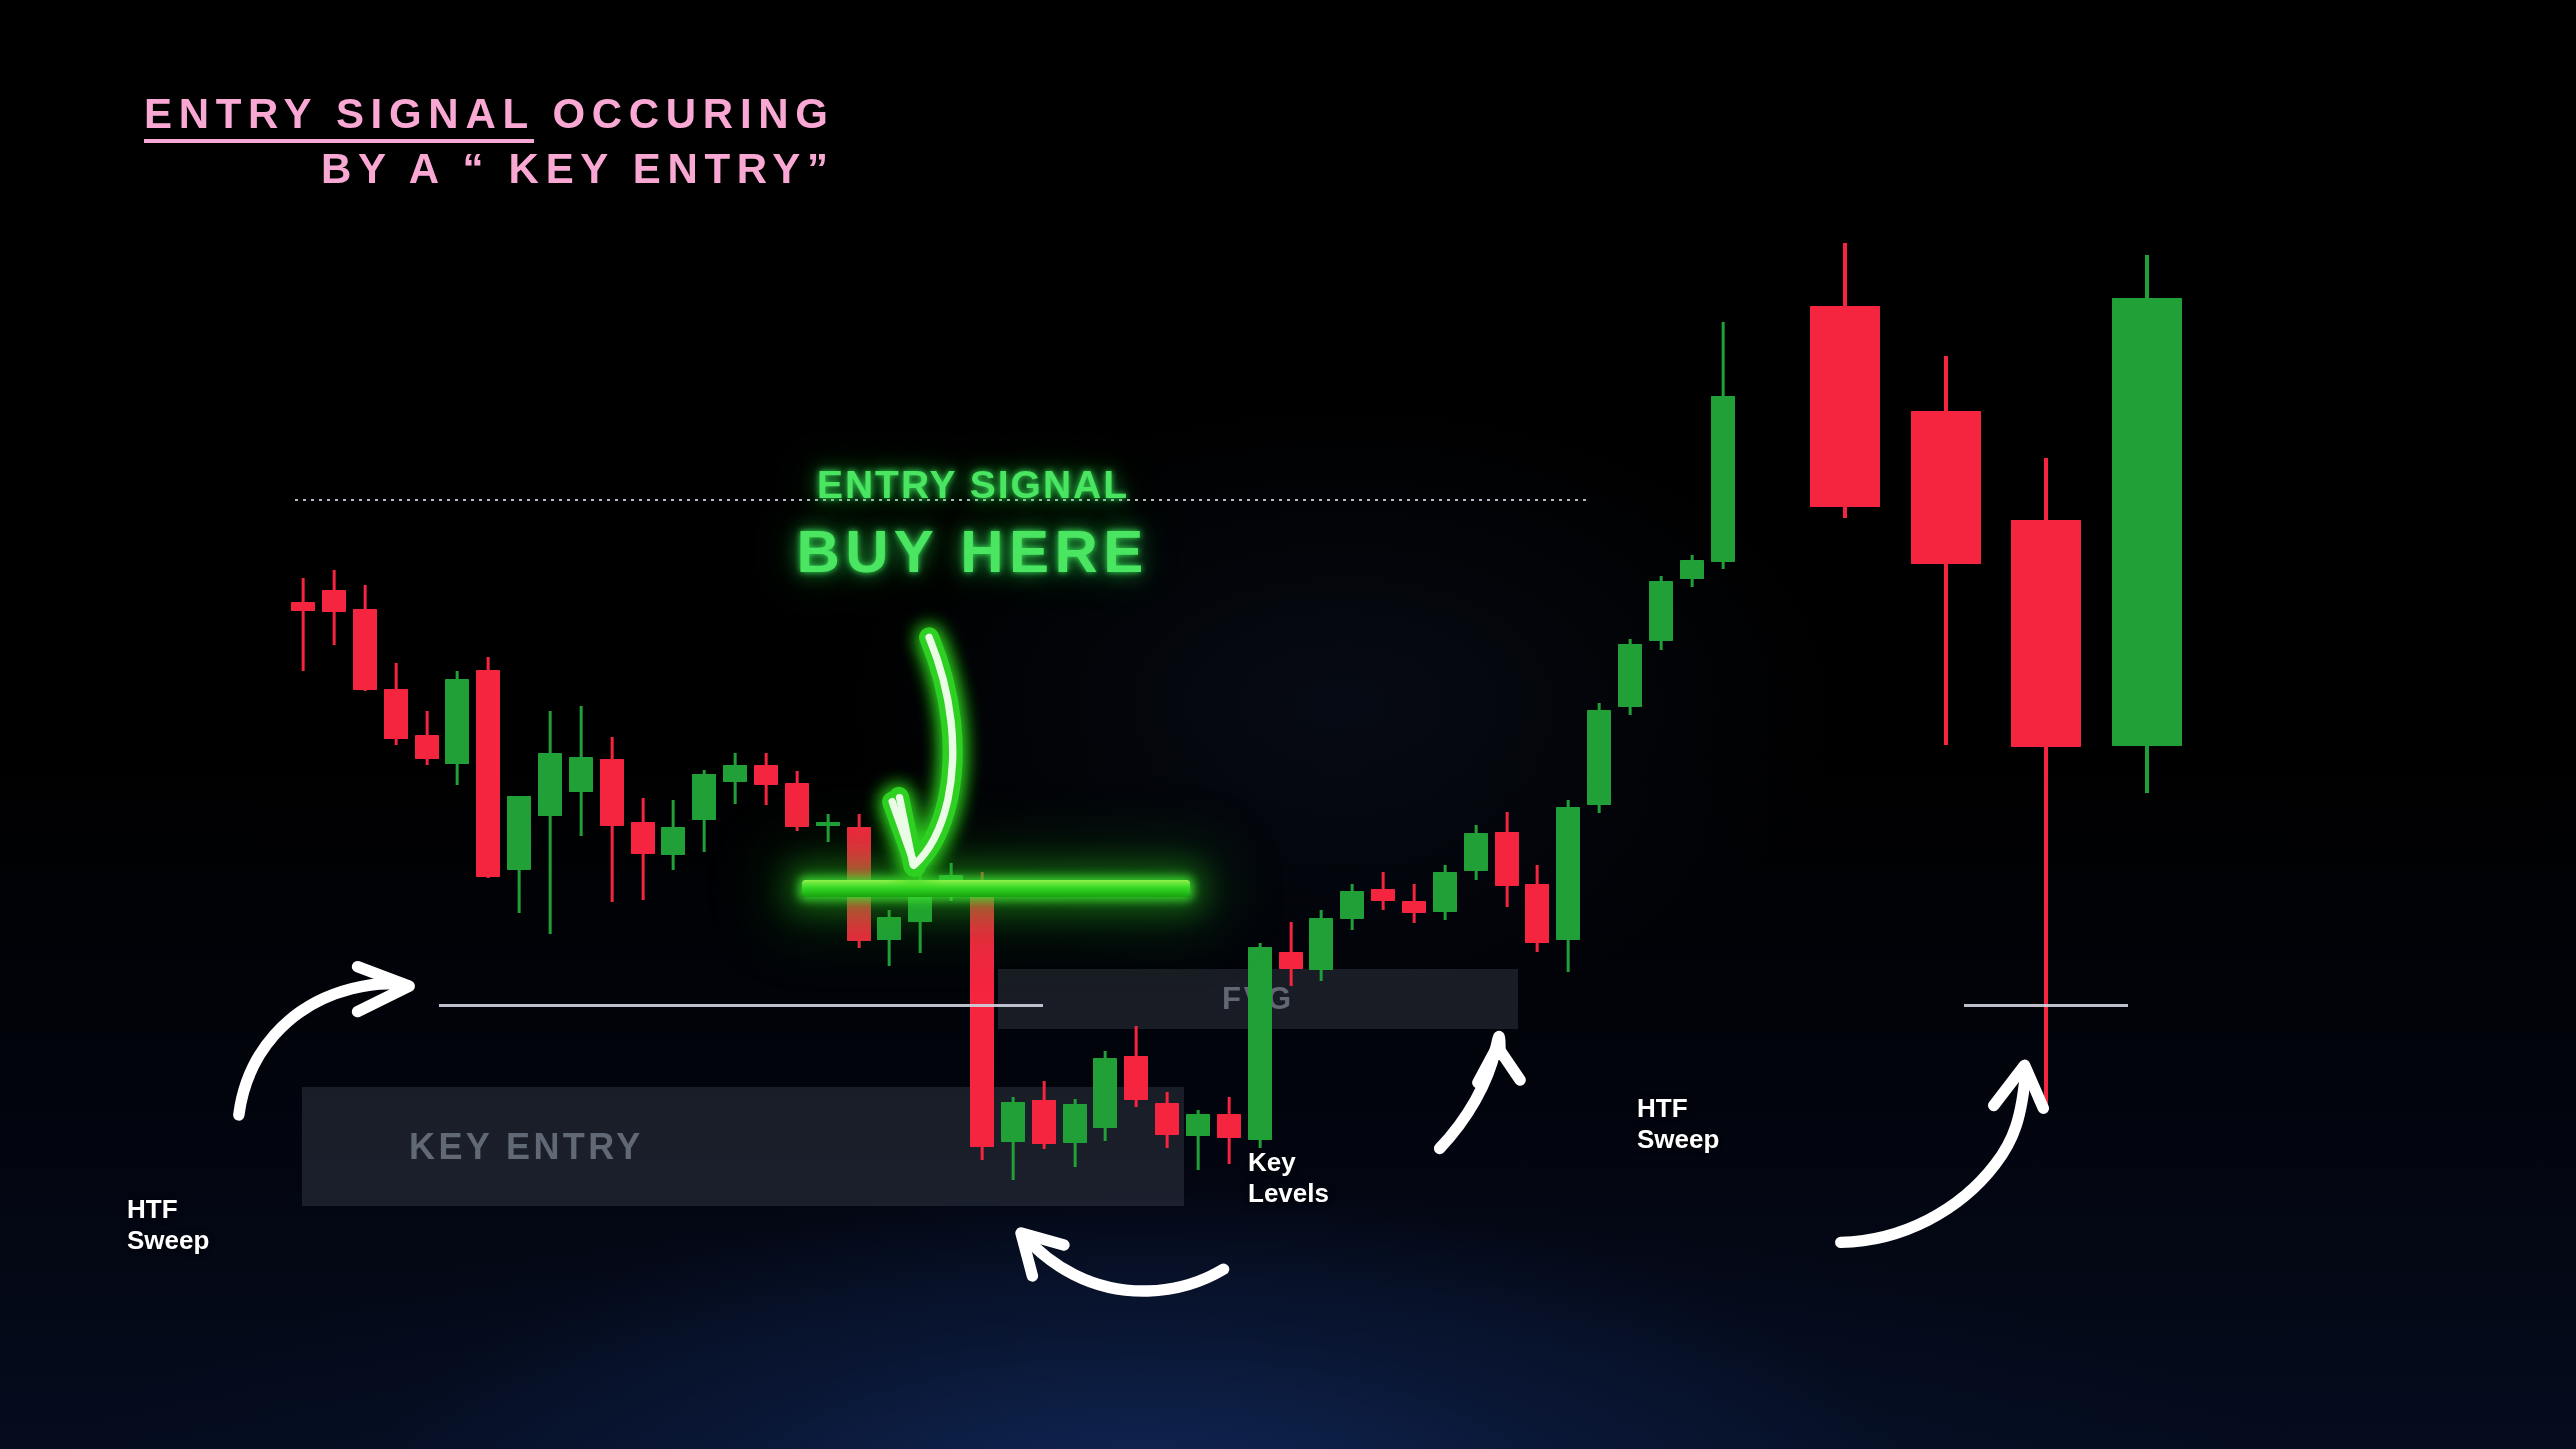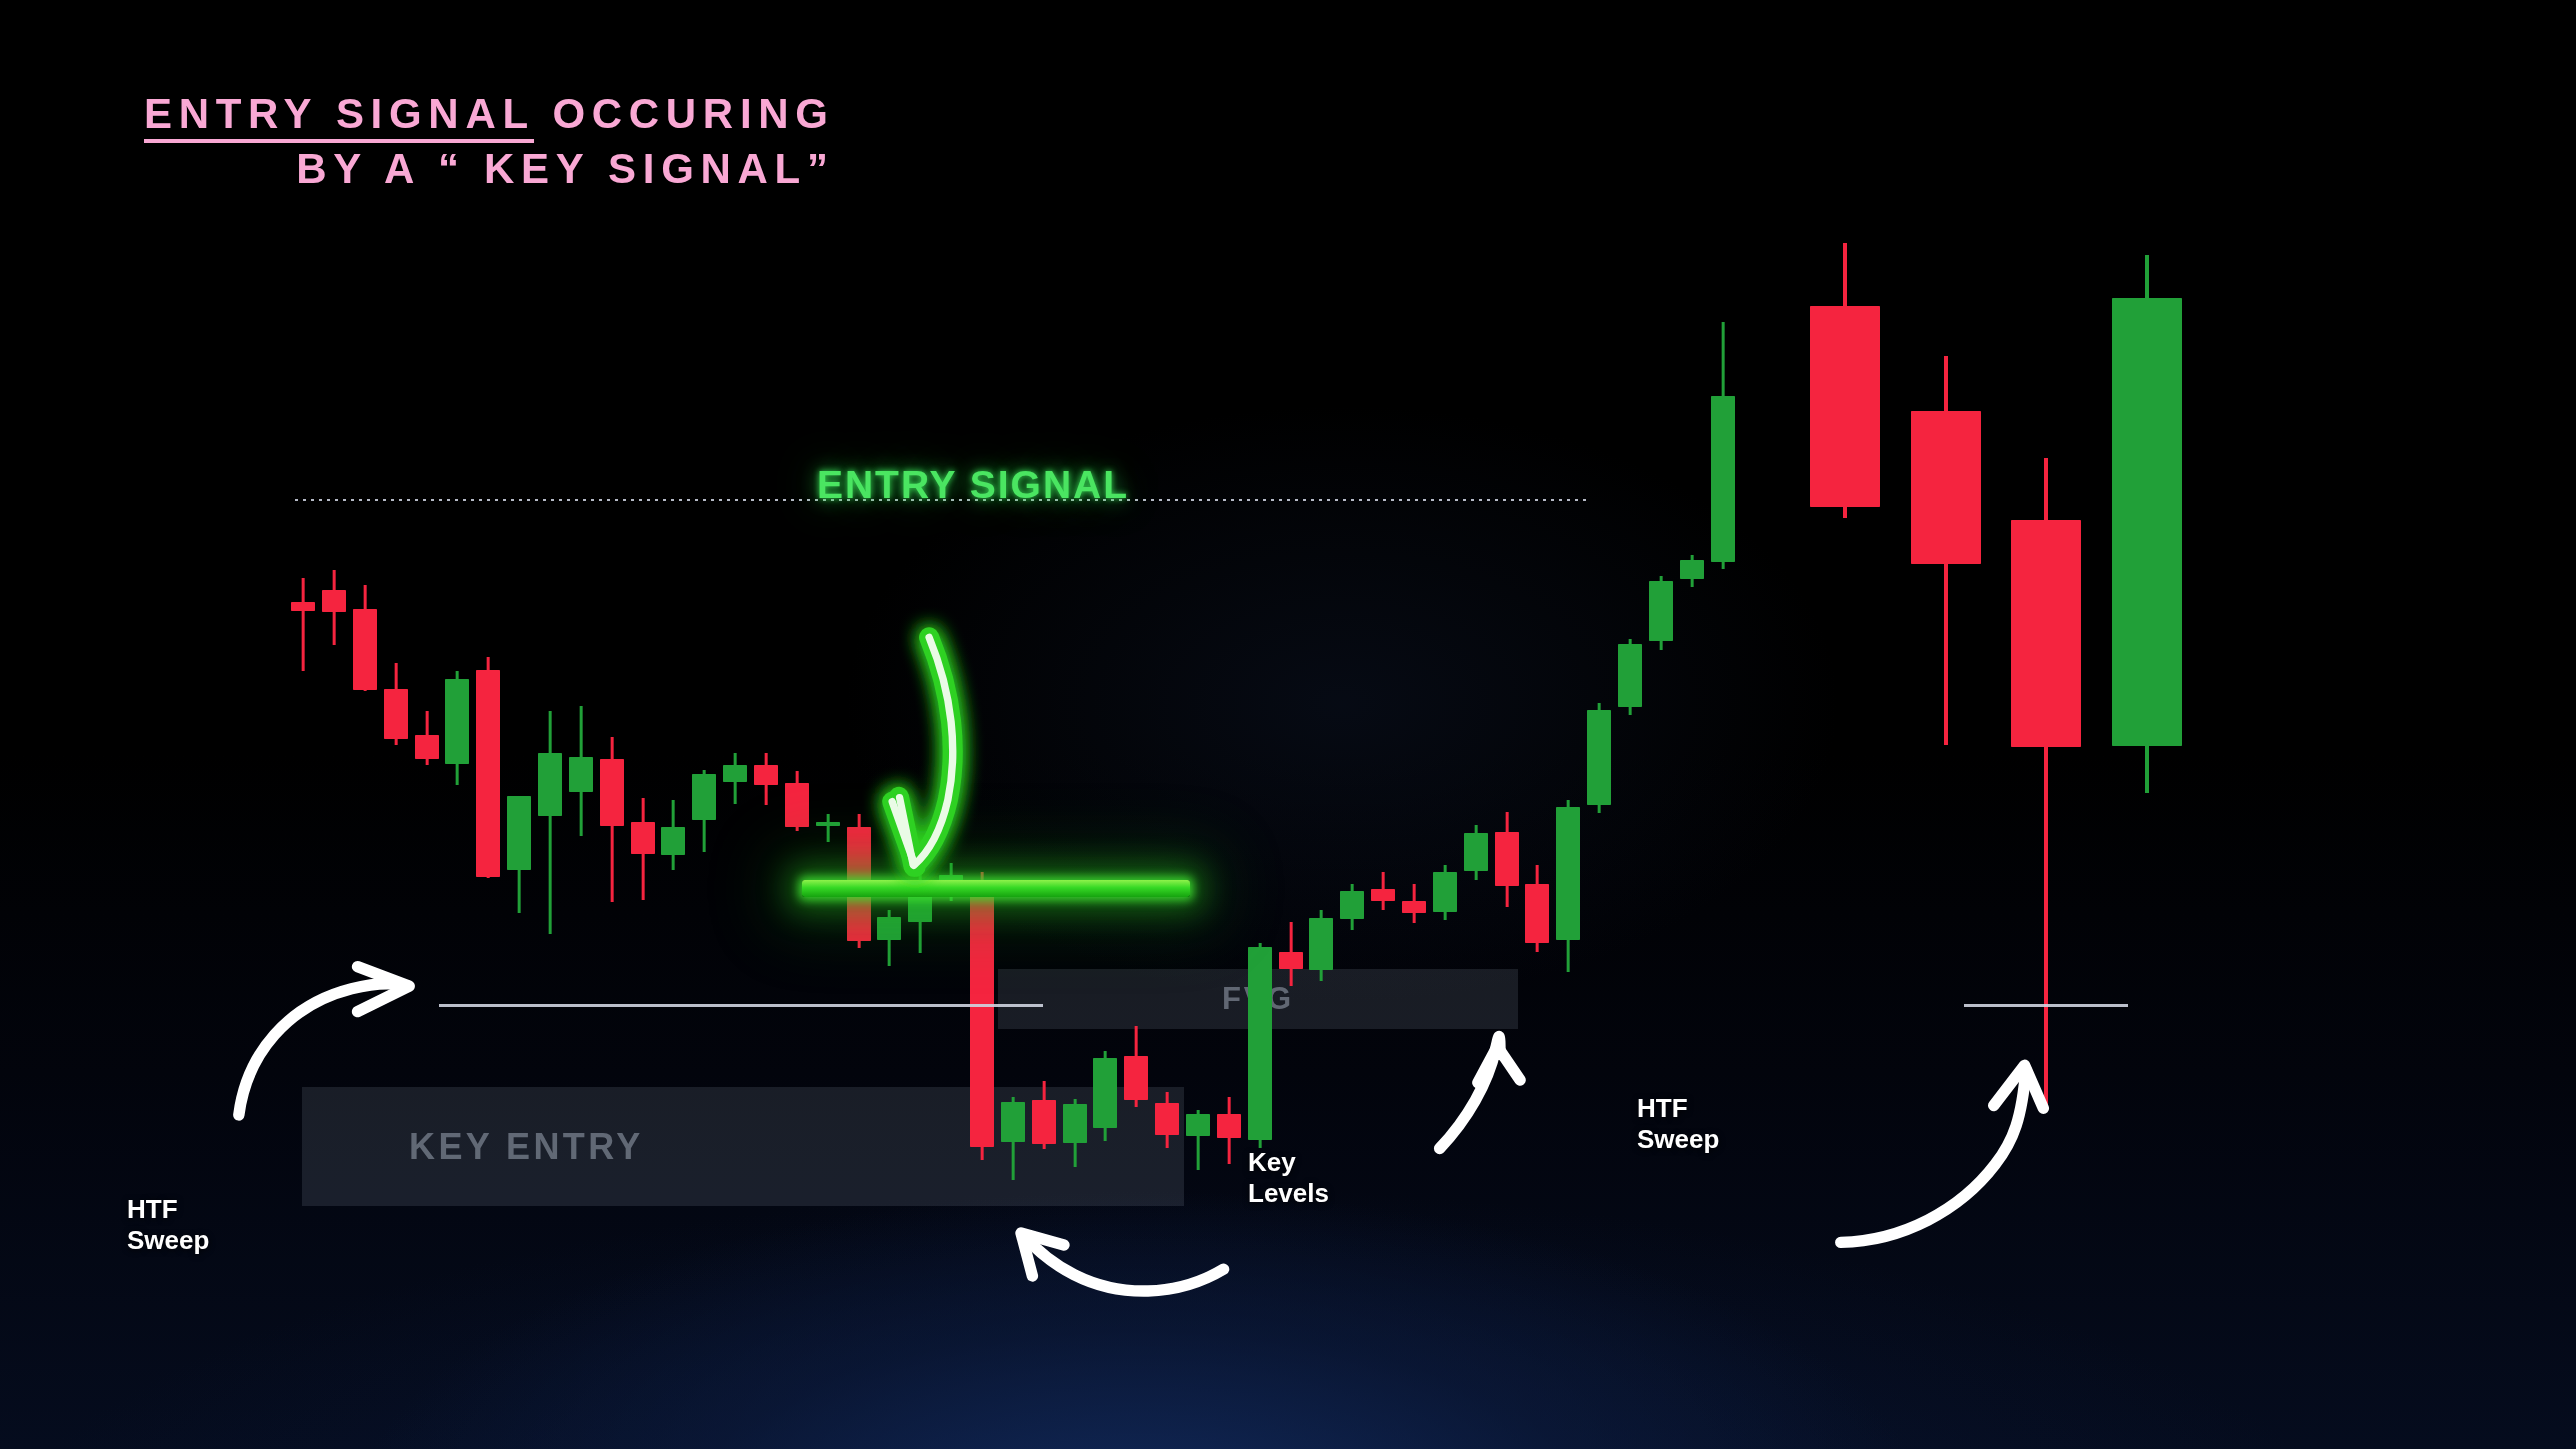--- a/index.html
+++ b/index.html
@@ -87,21 +87,21 @@
 </head>
 <body>
 
 <div id="stage">
 
   <div class="bg-glow"></div>
   <div class="bg-soft"></div>
 
   <div class="title-block">
     <div class="title-line"><span class="title-ul">ENTRY SIGNAL</span><span> OCCURING</span></div>
-    <div class="title-line">BY A “ KEY SIGNAL”</div>
+    <div class="title-line">BY A “ KEY ENTRY”</div>
   </div>
 
   <div class="zone" id="zone-key">
     <span class="zone-label">KEY ENTRY</span>
   </div>
   <div class="zone" id="zone-fvg">
     <span class="zone-label">FVG</span>
   </div>
 
   <div id="candle-layer">
@@ -311,20 +311,21 @@
       </div>
     </div>
 
   <div class="dotted-line"></div>
   <div class="wline" id="wline-1"></div>
   <div class="wline" id="wline-2"></div>
 
   <div class="neon-line"></div>
 
   <div class="neon-text" id="entry-signal-text">ENTRY SIGNAL</div>
+  <div class="neon-text" id="buy-here-text">BUY HERE</div>
 
   <svg class="ovl" viewBox="0 0 3840 2160">
     <defs>
       <filter id="neonGlow" x="-80%" y="-80%" width="260%" height="260%">
         <feGaussianBlur stdDeviation="14" result="b1"></feGaussianBlur>
         <feMerge>
             <feMergeNode in="b1"></feMergeNode>
             <feMergeNode in="b1"></feMergeNode>
             <feMergeNode in="SourceGraphic"></feMergeNode>
           </feMerge>

